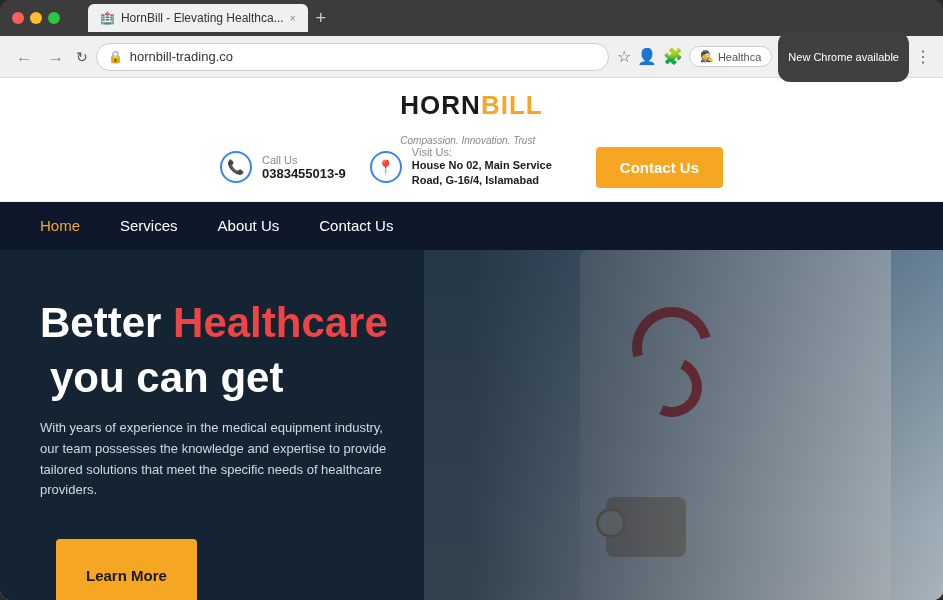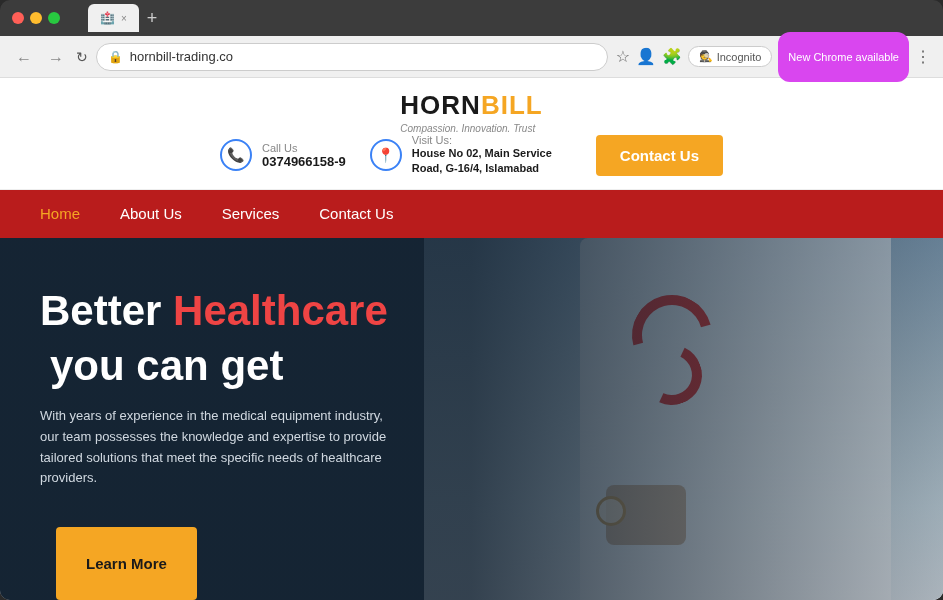--- a/index.html
+++ b/index.html
@@ -87,21 +87,21 @@
       border: 1px solid #ccc;
       border-radius: 12px;
       padding: 3px 10px;
       font-size: 11px;
       color: #555;
       display: flex;
       align-items: center;
       gap: 4px;
     }
     .chrome-available {
-      background: #d946ef;
+      background: #404040;
       color: white;
       border-radius: 12px;
       padding: 19px 10px;
       font-size: 11px;
       white-space: nowrap;
     }
 
     
     .website {
       background: white;
@@ -125,21 +125,21 @@
       font-weight: 700;
       color: #1a1a1a;
       letter-spacing: 1px;
     }
     .logo-horn { color: #1a1a1a; }
     .logo-bill { color: #f5a623; }
     .logo-tagline {
       font-size: 10px;
       color: #888;
       font-style: italic;
-      margin-top: 2px;
+      margin-top: 14px;
     }
 
     .header-contact { display: flex; align-items: center; gap: 24px; }
     .contact-item {
       display: flex;
       align-items: center;
       gap: 10px;
     }
     .contact-icon {
       width: 32px;
@@ -160,21 +160,21 @@
       border: none;
       border-radius: 4px;
       padding: 12px 24px;
       font-size: 15px;
       font-weight: 600;
       cursor: pointer;
     }
 
     
     .site-nav {
-      background: #b91c1c;
+      background: #0f172a;
       padding: 0 40px;
       display: flex;
       align-items: center;
       height: 48px;
       gap: 40px;
     }
     .nav-item {
       color: white;
       font-size: 15px;
       cursor: pointer;
@@ -252,41 +252,42 @@
 
   <div class="browser-titlebar">
     <div class="traffic-lights">
       <div class="tl tl-red"></div>
       <div class="tl tl-yellow"></div>
       <div class="tl tl-green"></div>
     </div>
     <div class="tab-bar">
       <div class="tab">
         <span>🏥</span>
+        <span>HornBill - Elevating Healthca...</span>
         <span class="tab-close">×</span>
       </div>
       <span class="tab-new">+</span>
     </div>
   </div>
 
   <div class="browser-toolbar">
     <button class="nav-btn">←</button>
     <button class="nav-btn">→</button>
     <button class="refresh-btn">↻</button>
     <div class="address-bar">
       <span class="address-bar-icon">🔒</span>
       <span>hornbill-trading.co</span>
     </div>
     <div class="toolbar-actions">
       <span class="toolbar-icon">☆</span>
       <span class="toolbar-icon">👤</span>
       <span class="toolbar-icon">🧩</span>
       <div class="incognito-badge">
         <span>🕵️</span>
-        <span>Incognito</span>
+        <span>Healthca</span>
       </div>
       <div class="chrome-available">New Chrome available</div>
       <span class="toolbar-icon">⋮</span>
     </div>
   </div>
 
   <div class="website">
 
     <div class="site-header">
       <div class="logo-area">
@@ -294,40 +295,40 @@
           <span class="logo-horn">HORN</span><span class="logo-bill">BILL</span>
         </div>
         <div class="logo-tagline">Compassion. Innovation. Trust</div>
       </div>
 
       <div class="header-contact">
         <div class="contact-item">
           <div class="contact-icon">📞</div>
           <div>
             <div class="contact-label">Call Us</div>
-            <div class="contact-value">0374966158-9</div>
+            <div class="contact-value">0383455013-9</div>
           </div>
         </div>
 
         <div class="contact-item">
           <div class="contact-icon">📍</div>
           <div>
             <div class="contact-label">Visit Us:</div>
             <div class="contact-value" style="font-size:11px; max-width:160px; line-height:1.4;">House No 02, Main Service Road, G-16/4, Islamabad</div>
           </div>
         </div>
 
         <button class="contact-us-btn">Contact Us</button>
       </div>
     </div>
 
     <nav class="site-nav">
       <a class="nav-item active">Home</a>
+      <a class="nav-item">Services</a>
       <a class="nav-item">About Us</a>
-      <a class="nav-item">Services</a>
       <a class="nav-item">Contact Us</a>
     </nav>
 
     <div class="hero">
       <div class="hero-bg"></div>
       <div class="hero-image">
 
         <div style="position:absolute; inset:0; background: linear-gradient(180deg, #8aa8c0 0%, #b8ccd8 40%, #d8e8f0 70%, #f0f4f8 100%);"></div>
 
         <div style="position:absolute; left:30%; right:10%; top:0; bottom:0; background: rgba(255,255,255,0.55); border-radius: 8px 0 0 0;"></div>

